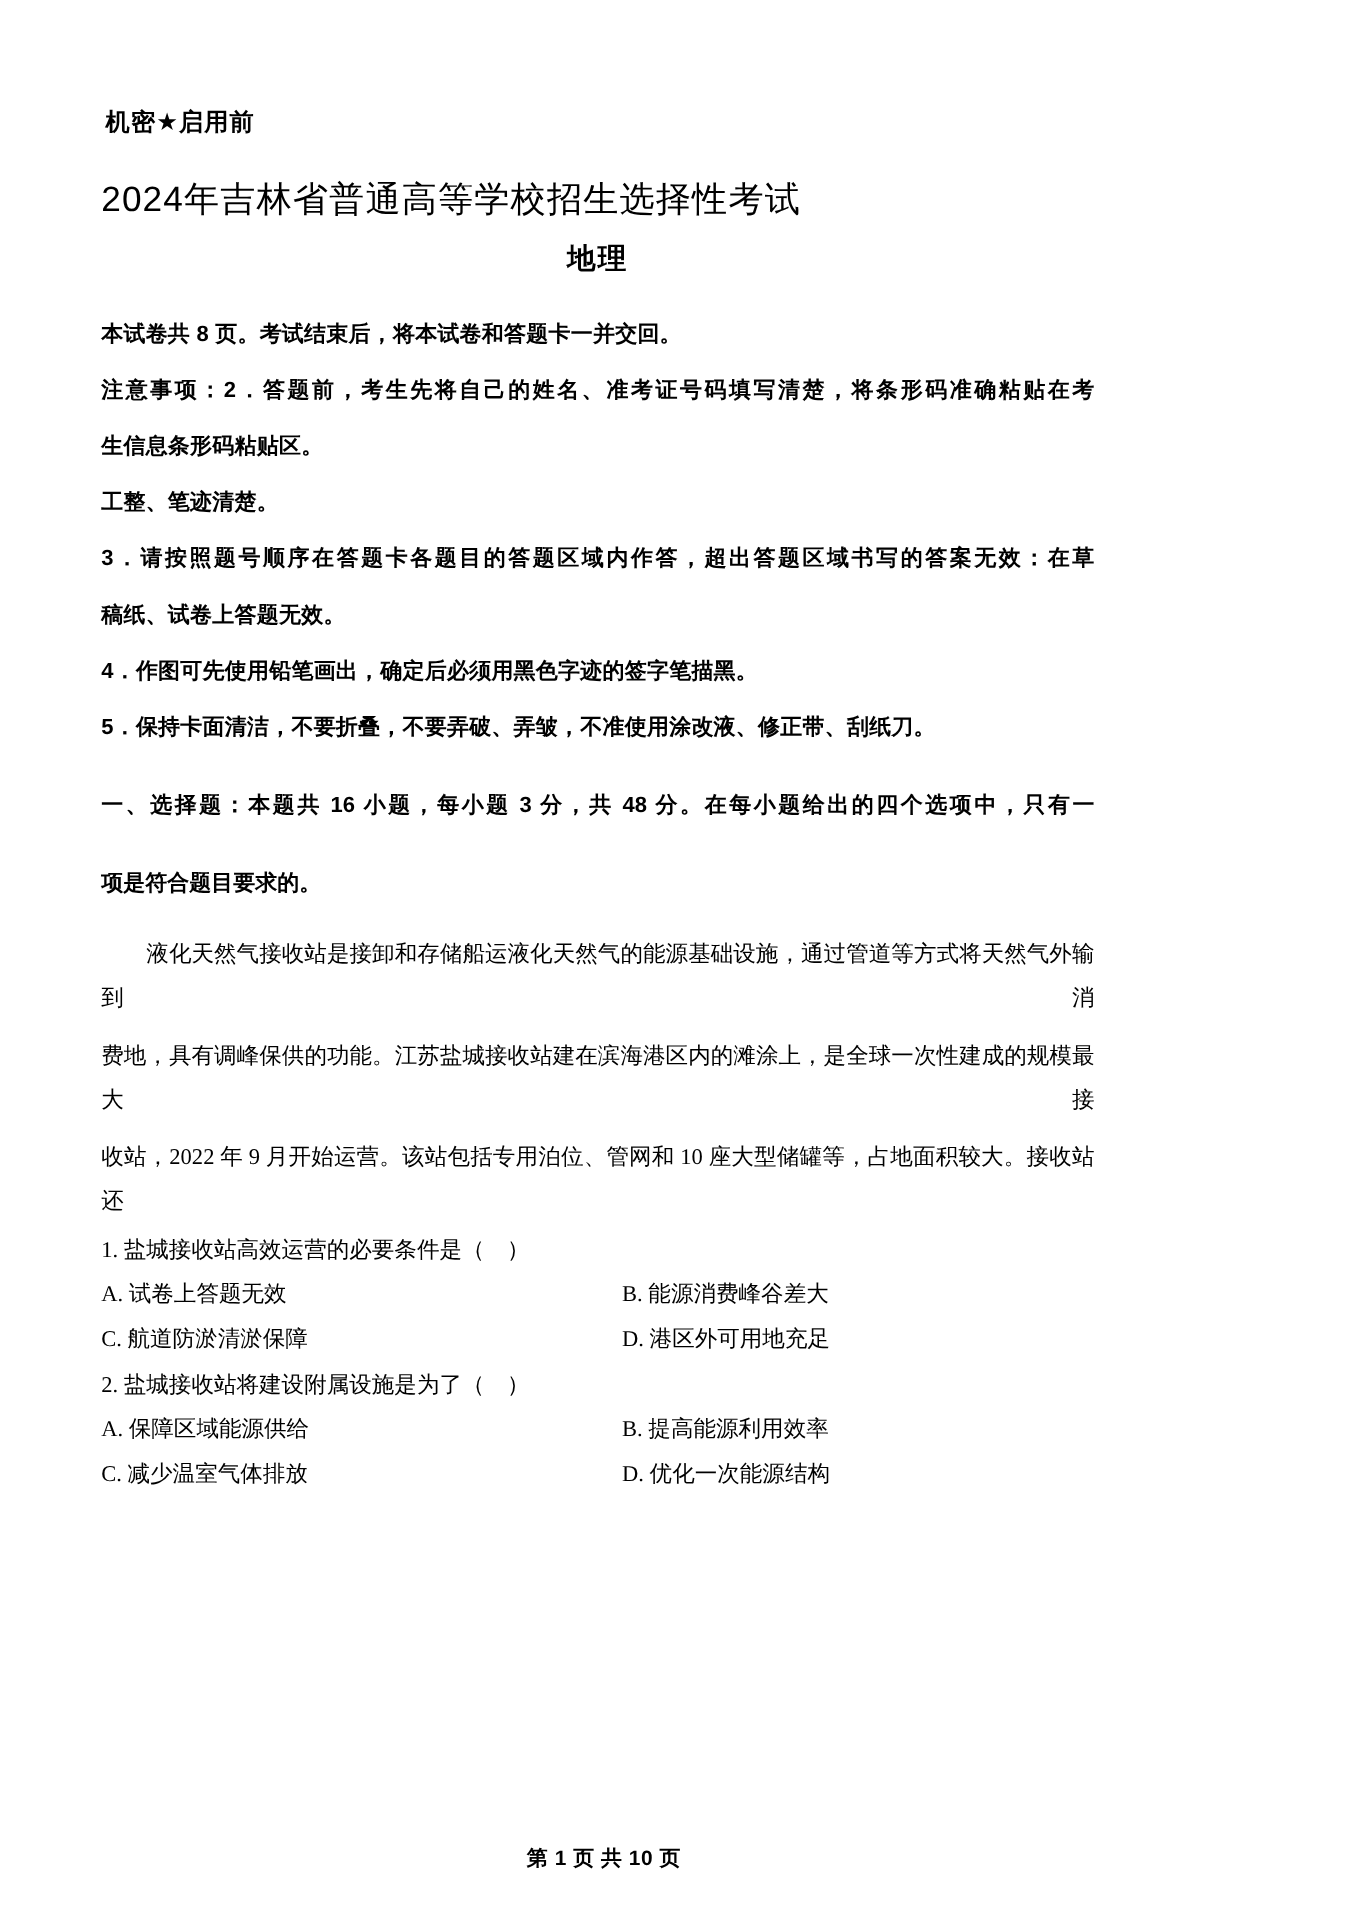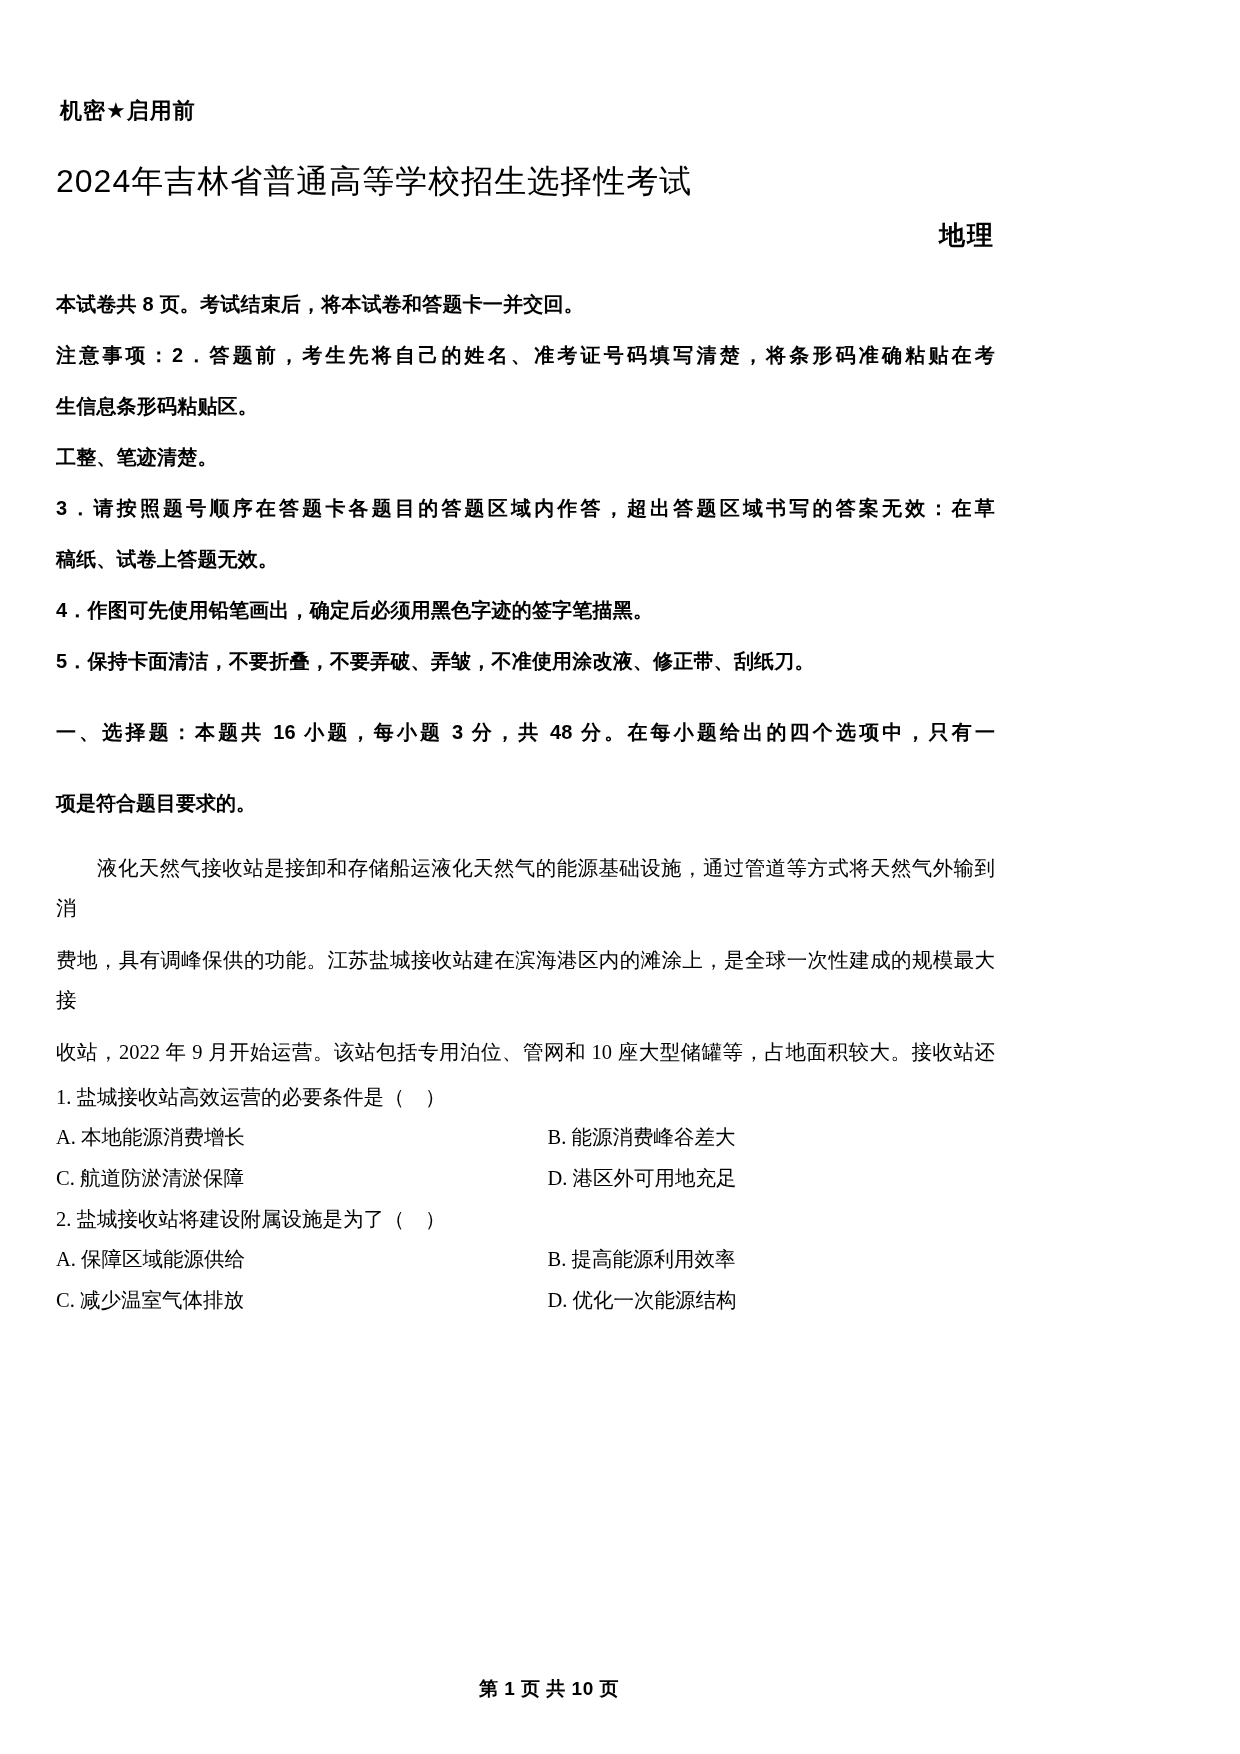--- a/index.html
+++ b/index.html
@@ -10,21 +10,21 @@
   body {
     font-family: "Liberation Serif", "DejaVu Serif", serif;
     color: #000000;
   }
   .page {
     position: relative;
     width: 1087px;
     height: 1754px;
     background: #ffffff;
     box-sizing: border-box;
-    padding: 96px 92px 40px 56px;
+    padding: 96px 92px 40px 92px;
     overflow: hidden;
   }
 
   
   .secrecy {
     font-family: "Liberation Sans", "DejaVu Sans", sans-serif;
     font-weight: bold;
     font-size: 22px;
     letter-spacing: 1px;
     margin: 0 0 34px 4px;
@@ -34,21 +34,21 @@
   .exam-title {
     text-align: left;
     font-family: "Liberation Sans", "DejaVu Sans", sans-serif;
     font-weight: normal;
     font-size: 32px;
     letter-spacing: 1px;
     margin: 0 0 14px 0;
     white-space: nowrap;
   }
   .subject-title {
-    text-align: right;
+    text-align: center;
     font-family: "Liberation Sans", "DejaVu Sans", sans-serif;
     font-weight: bold;
     font-size: 26px;
     letter-spacing: 2px;
     margin: 0 0 26px 0;
   }
 
   
   .notice {
     font-family: "Liberation Sans", "DejaVu Sans", sans-serif;
@@ -161,21 +161,21 @@
   <div class="passage">
     <p class="just">液化天然气接收站是接卸和存储船运液化天然气的能源基础设施，通过管道等方式将天然气外输到消</p>
     <p class="just" style="text-indent:0">费地，具有调峰保供的功能。江苏盐城接收站建在滨海港区内的滩涂上，是全球一次性建成的规模最大接</p>
     <p class="just" style="text-indent:0">收站，2022 年 9 月开始运营。该站包括专用泊位、管网和 10 座大型储罐等，占地面积较大。接收站还</p>
   </div>
 
   <div class="questions">
 
     <p class="q-stem">1. 盐城接收站高效运营的必要条件是（　）</p>
     <div class="opt-row">
-      <span class="opt-a">A. 本地能源消费增长</span>
+      <span class="opt-a">A. 试卷上答题无效</span>
       <span class="opt-b">B. 能源消费峰谷差大</span>
     </div>
     <div class="opt-row">
       <span class="opt-a">C. 航道防淤清淤保障</span>
       <span class="opt-b">D. 港区外可用地充足</span>
     </div>
 
     <p class="q-stem">2. 盐城接收站将建设附属设施是为了（　）</p>
     <div class="opt-row">
       <span class="opt-a">A. 保障区域能源供给</span>

